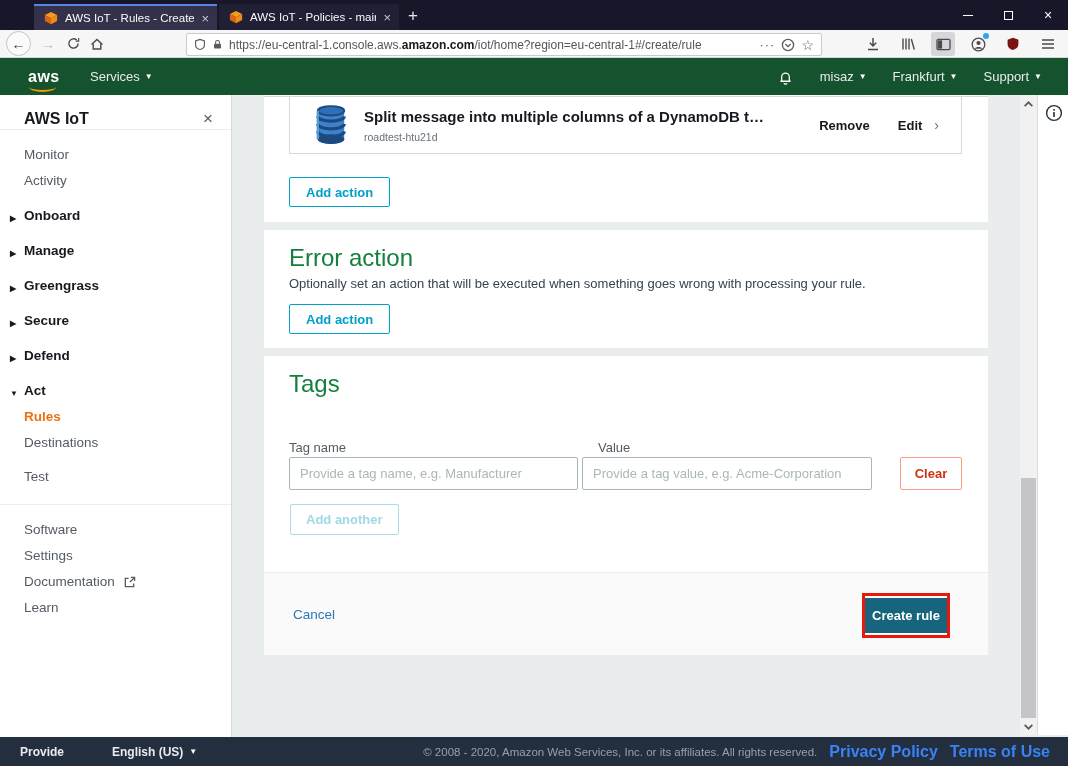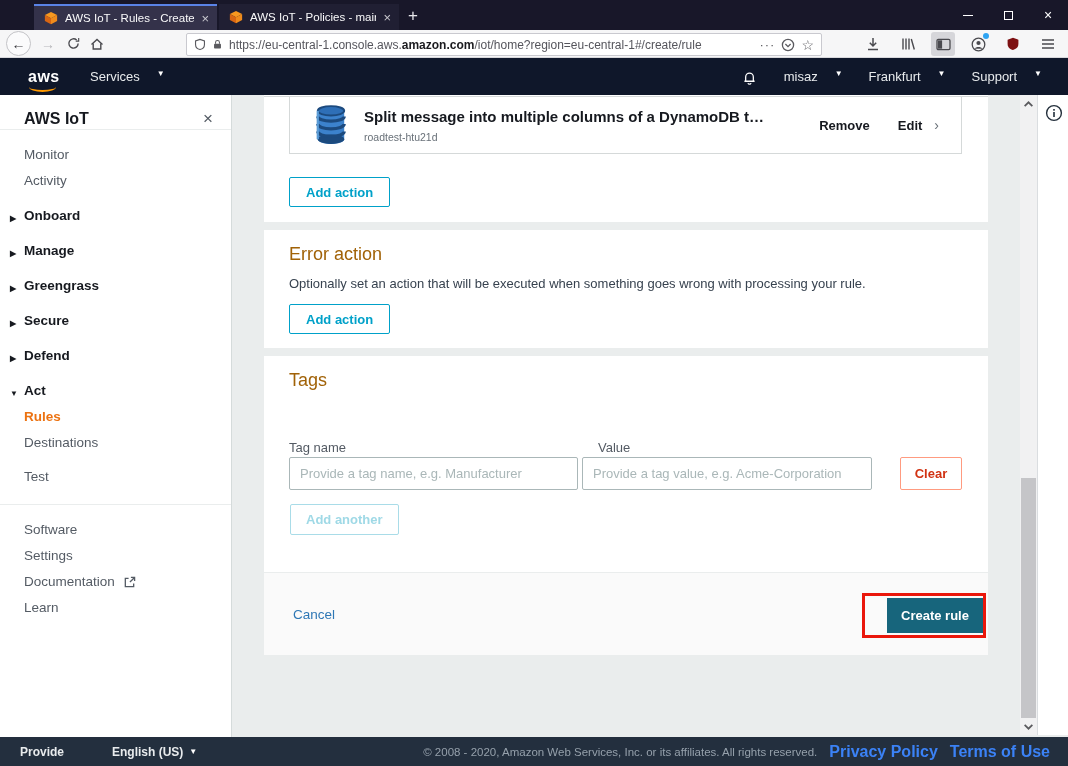--- a/index.html
+++ b/index.html
@@ -29,25 +29,25 @@
   .icon16 { width:24px; height:24px; display:flex; align-items:center; justify-content:center; }
   .urlbar { position:absolute; left:186px; top:3px; width:636px; height:23px; background:#fff; border:1px solid #c9c9cf; border-radius:2px; display:flex; align-items:center; padding:0 7px; gap:6px; }
   .urltext { flex:1; font-size:12px; color:#55555c; white-space:nowrap; overflow:hidden; }
   .urltext b { color:#1b1b1f; font-weight:700; }
   .url-ellipsis { color:#5a5a5f; font-size:13px; letter-spacing:1px; }
   .toolbar-right { position:absolute; right:8px; top:2px; height:24px; display:flex; align-items:center; gap:11px; }
   .tool-active { background:#d6d6da; border-radius:3px; }
   .star-glyph { font-size:14px; color:#5a5a5f; }
 
   
-  .awsnav { position:absolute; left:0; top:58px; width:1068px; height:37px; background:#0f172a; display:flex; align-items:center; color:#e8ebed; font-size:13px; }
+  .awsnav { position:absolute; left:0; top:58px; width:1068px; height:37px; background:#14532d; display:flex; align-items:center; color:#e8ebed; font-size:13px; }
   .awslogo { margin-left:28px; position:relative; width:34px; }
   .awslogo-txt { color:#fff; font-weight:700; font-size:16px; letter-spacing:.5px; }
   .awslogo-swoosh { position:absolute; left:1px; top:17px; width:27px; height:7px; border-bottom:2px solid #f90; border-radius:0 0 70% 70% / 0 0 100% 100%; }
-  .navitem { display:flex; align-items:flex-start; gap:17px; }
+  .navitem { display:flex; align-items:center; gap:5px; }
   .services { margin-left:28px; }
   .caret { font-size:8px; color:#fff; }
   .awsnav-right { position:absolute; right:26px; display:flex; align-items:center; gap:26px; }
 
   
   .workspace { position:absolute; left:0; top:95px; width:1068px; height:642px; background:#eaeded; }
 
   
   .sidebar { position:absolute; left:0; top:0; width:232px; height:642px; background:#fff; border-right:1px solid #d5dbdb; }
   .side-head { height:35px; padding:15px 18px 0 24px; display:flex; justify-content:space-between; align-items:flex-start; border-bottom:1px solid #eaeded; }
@@ -72,42 +72,42 @@
   .card-text { margin-left:16px; flex:1; min-width:0; }
   .card-title { font-size:15px; font-weight:700; color:#16191f; white-space:nowrap; overflow:hidden; }
   .card-sub { font-size:10.5px; color:#687078; margin-top:6px; }
   .card-actions { display:flex; align-items:center; gap:28px; margin-right:22px; }
   .card-link { font-size:13px; font-weight:700; color:#16191f; }
   .edit-chev { color:#687078; font-size:14px; margin-left:-16px; }
   .btn-teal { display:inline-flex; align-items:center; justify-content:center; height:30px; padding:0 16px; border:1px solid #00a1c9; border-radius:2px; background:#fff; color:#00a1c9; font-size:13px; font-weight:700; }
   .addaction1 { position:absolute; left:25px; top:82px; }
 
   .panel2 { top:135px; height:118px; }
-  .sec-title { position:absolute; left:25px; font-size:18px; color:#a16207; }
+  .sec-title { position:absolute; left:25px; font-size:24px; color:#15803d; }
   .p2-title { top:14px; }
   .sec-desc { position:absolute; left:25px; font-size:13px; color:#37424f; line-height:17px; }
   .p2-desc { top:45px; width:660px; }
   .addaction2 { position:absolute; left:25px; top:74px; }
 
   .panel3 { top:261px; height:216px; }
   .p3-title { top:14px; }
   .p3-desc { top:41px; width:660px; }
   .link-teal { color:#00a1c9; }
   .field-label { position:absolute; top:84px; font-size:13px; color:#545b64; }
   .lbl-tagname { left:25px; } .lbl-value { left:334px; }
   .tag-input { position:absolute; top:101px; height:33px; border:1px solid #aab7b8; border-radius:2px; font-family:"Liberation Sans",sans-serif; font-size:13px; color:#16191f; padding:0 10px; background:#fff; }
   .tag-input::placeholder { color:#aab7b8; }
   .in-tagname { left:25px; width:289px; }
   .in-value { left:318px; width:290px; }
   .btn-clear { position:absolute; left:636px; top:101px; width:62px; height:33px; background:#fff; border:1px solid #ff9b80; border-radius:2px; color:#d13212; font-size:13px; font-weight:700; display:flex; align-items:center; justify-content:center; }
   .btn-addanother { position:absolute; left:26px; top:148px; height:31px; padding:0 15px; display:inline-flex; align-items:center; background:#fff; border:1px solid #a9dcE8; border-radius:2px; color:#9fd9e6; font-size:13px; font-weight:700; border-color:#a9dce8; }
 
   .formfooter { position:absolute; left:0; top:477px; width:724px; height:83px; background:#fafafa; border-top:1px solid #eaeded; }
   .cancel-link { position:absolute; left:29px; top:34px; font-size:13.5px; color:#2e77b5; }
-  .annotation { position:absolute; left:598px; top:20px; width:124px; height:45px; border:3px solid #ea170b; display:flex; align-items:center; justify-content:flex-end; }
+  .annotation { position:absolute; left:598px; top:20px; width:88px; height:45px; border:3px solid #ea170b; display:flex; align-items:center; justify-content:center; }
   .btn-create { width:96px; height:35px; background:#17657c; border:none; color:#fff; font-family:"Liberation Sans",sans-serif; font-size:13px; font-weight:700; }
 
   
   .scrollcol { position:absolute; left:1020px; top:0; width:17px; height:640px; background:#f1f1f2; }
   .scroll-arrow { position:absolute; left:3px; width:11px; height:11px; }
   .sa-up { top:4px; } .sa-down { bottom:3px; }
   .scroll-thumb { position:absolute; left:1px; top:383px; width:15px; height:240px; background:#c5c5c8; }
   .helpstrip { position:absolute; left:1037px; top:0; width:31px; height:640px; background:#fff; border-left:1px solid #dadde0; }
   .info-btn { position:absolute; left:7px; top:9px; width:18px; height:18px; }
 

